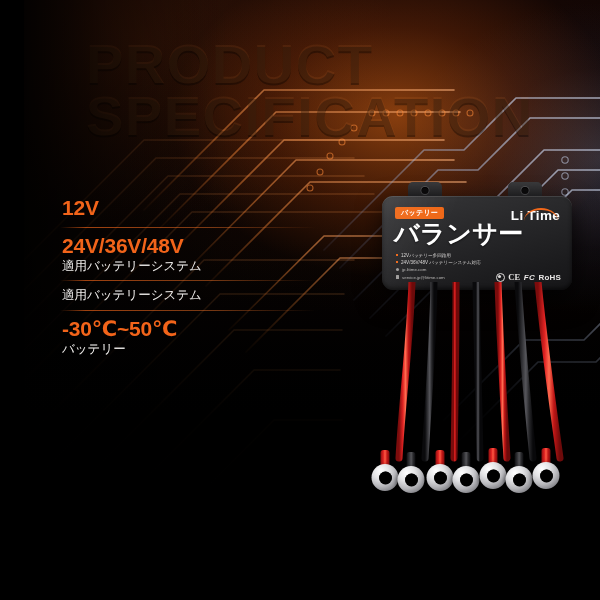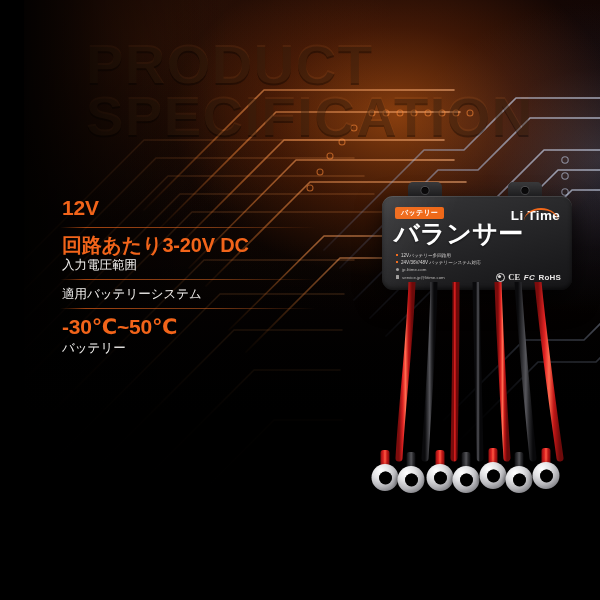--- a/index.html
+++ b/index.html
@@ -393,26 +393,26 @@
   </div>
 
   <div class="bg-vignette"></div>
 
   <div class="specs">
 
     <div class="spec-item">
       <div class="spec-value">12V</div>
     </div>
 
-
     <div class="spec-item">
       <div class="divider"></div>
-      <div class="spec-value jp-big">回路あたり3-20V DC</div>
-      <div class="spec-label">入力電圧範囲</div>
-    </div>
+      <div class="spec-value">24V/36V/48V</div>
+      <div class="spec-label">適用バッテリーシステム</div>
+    </div>
+
 
 
     <div class="spec-item">
       <div class="divider"></div>
       <div class="spec-label">適用バッテリーシステム</div>
     </div>
 
     <div class="spec-item">
       <div class="divider"></div>
       <div class="spec-value">-30℃~50℃</div>

